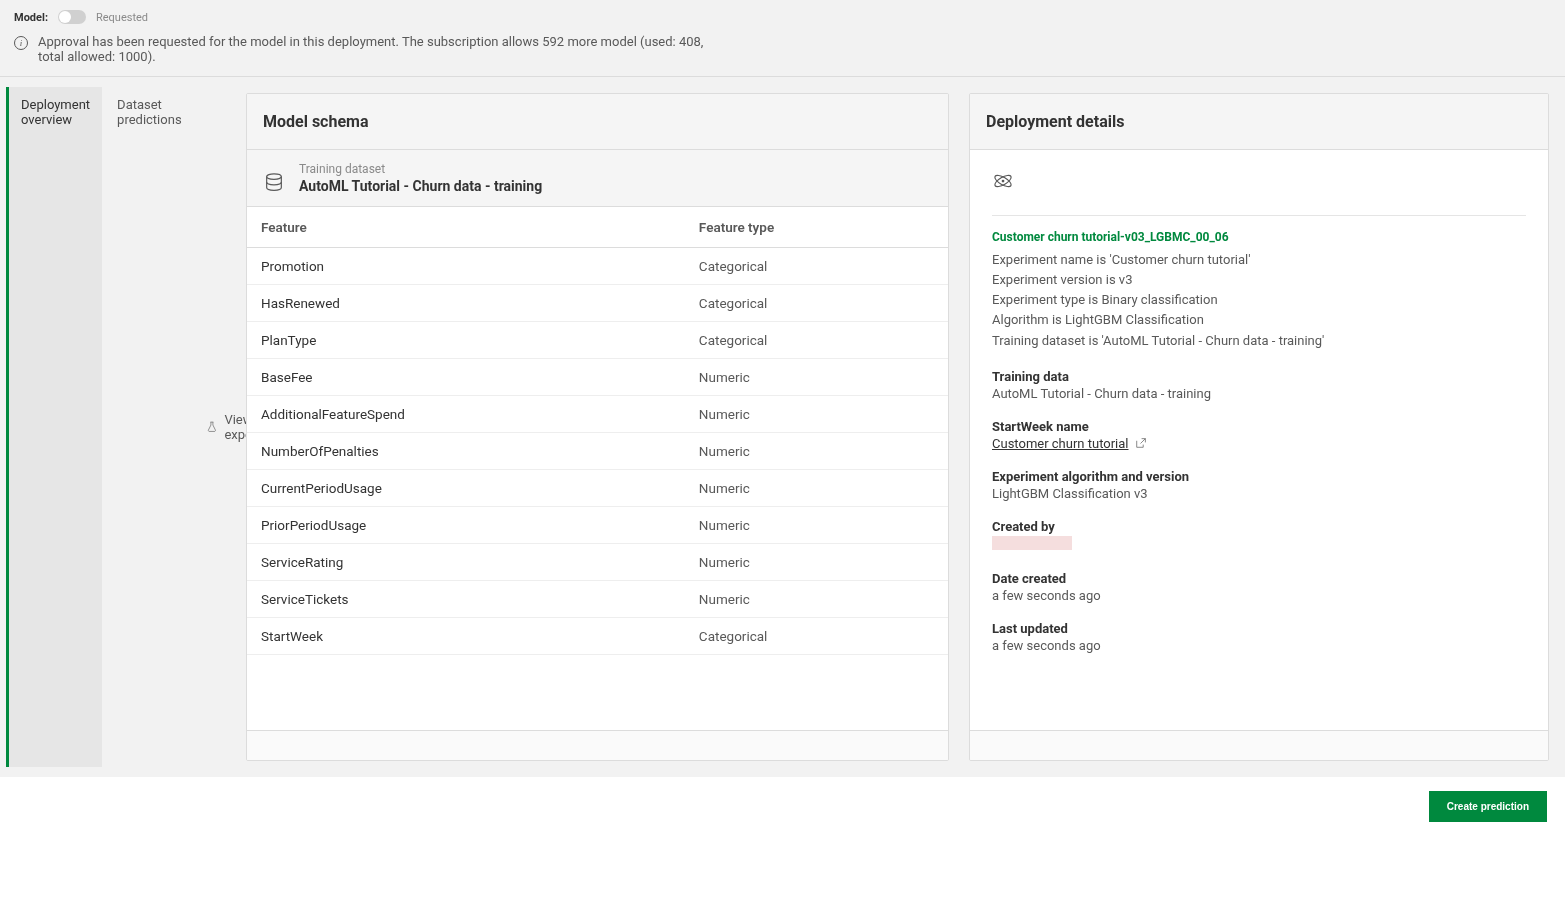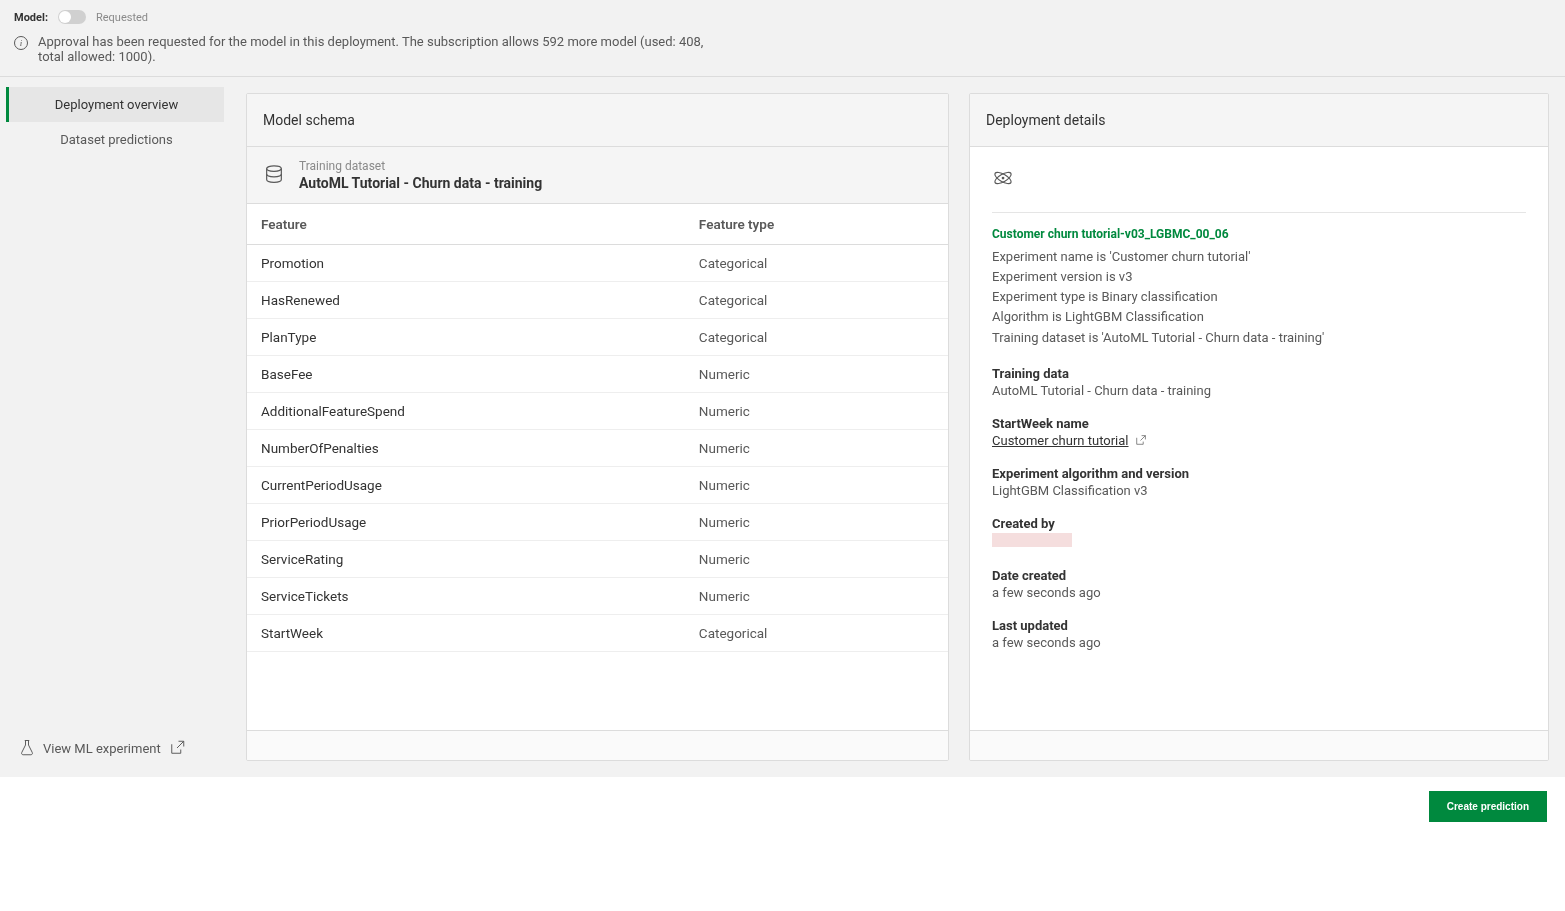--- a/index.html
+++ b/index.html
@@ -52,23 +52,22 @@
   .main {
     display: flex;
     background: var(--bg-page);
     min-height: 700px;
   }
   .sidebar {
     width: 230px;
     flex: 0 0 230px;
     background: var(--bg-page);
     display: flex;
-    flex-direction: column;
+    flex-direction: row;
     padding: 10px 6px;
-    text-align: center;
   }
   .sidebar-item {
     padding: 10px 12px;
     color: var(--text-mid);
     cursor: pointer;
     border-left: 3px solid transparent;
     background: transparent;
   }
   .sidebar-item.selected {
     background: var(--bg-sidebar-sel);
@@ -96,33 +95,33 @@
     display: flex;
     flex-direction: column;
     overflow: hidden;
   }
   .panel.left { flex: 1; }
   .panel.right { width: 580px; flex: 0 0 580px; }
   .panel-header {
     background: var(--bg-panel-header);
     border-bottom: 1px solid var(--border);
     padding: 18px 16px;
-    font-weight: 400;
-    font-size: 14px;
+    font-weight: 700;
+    font-size: 16px;
   }
   .panel-body { flex: 1; overflow: auto; }
   .panel-footer {
     height: 30px;
     border-top: 1px solid var(--border);
     background: #fafafa;
   }
 
   
   .schema-sub {
-    display: flex; align-items: center; gap: 14px;
+    display: flex; align-items: flex-end; gap: 14px;
     padding: 12px 16px;
     border-bottom: 1px solid var(--border);
     background: var(--bg-panel-header);
   }
   .schema-sub .small { color: var(--text-muted); font-size: 12px; }
   .schema-sub .title { font-weight: 700; font-size: 14px; margin-top: 2px; }
 
   
   table {
     width: 100%;

